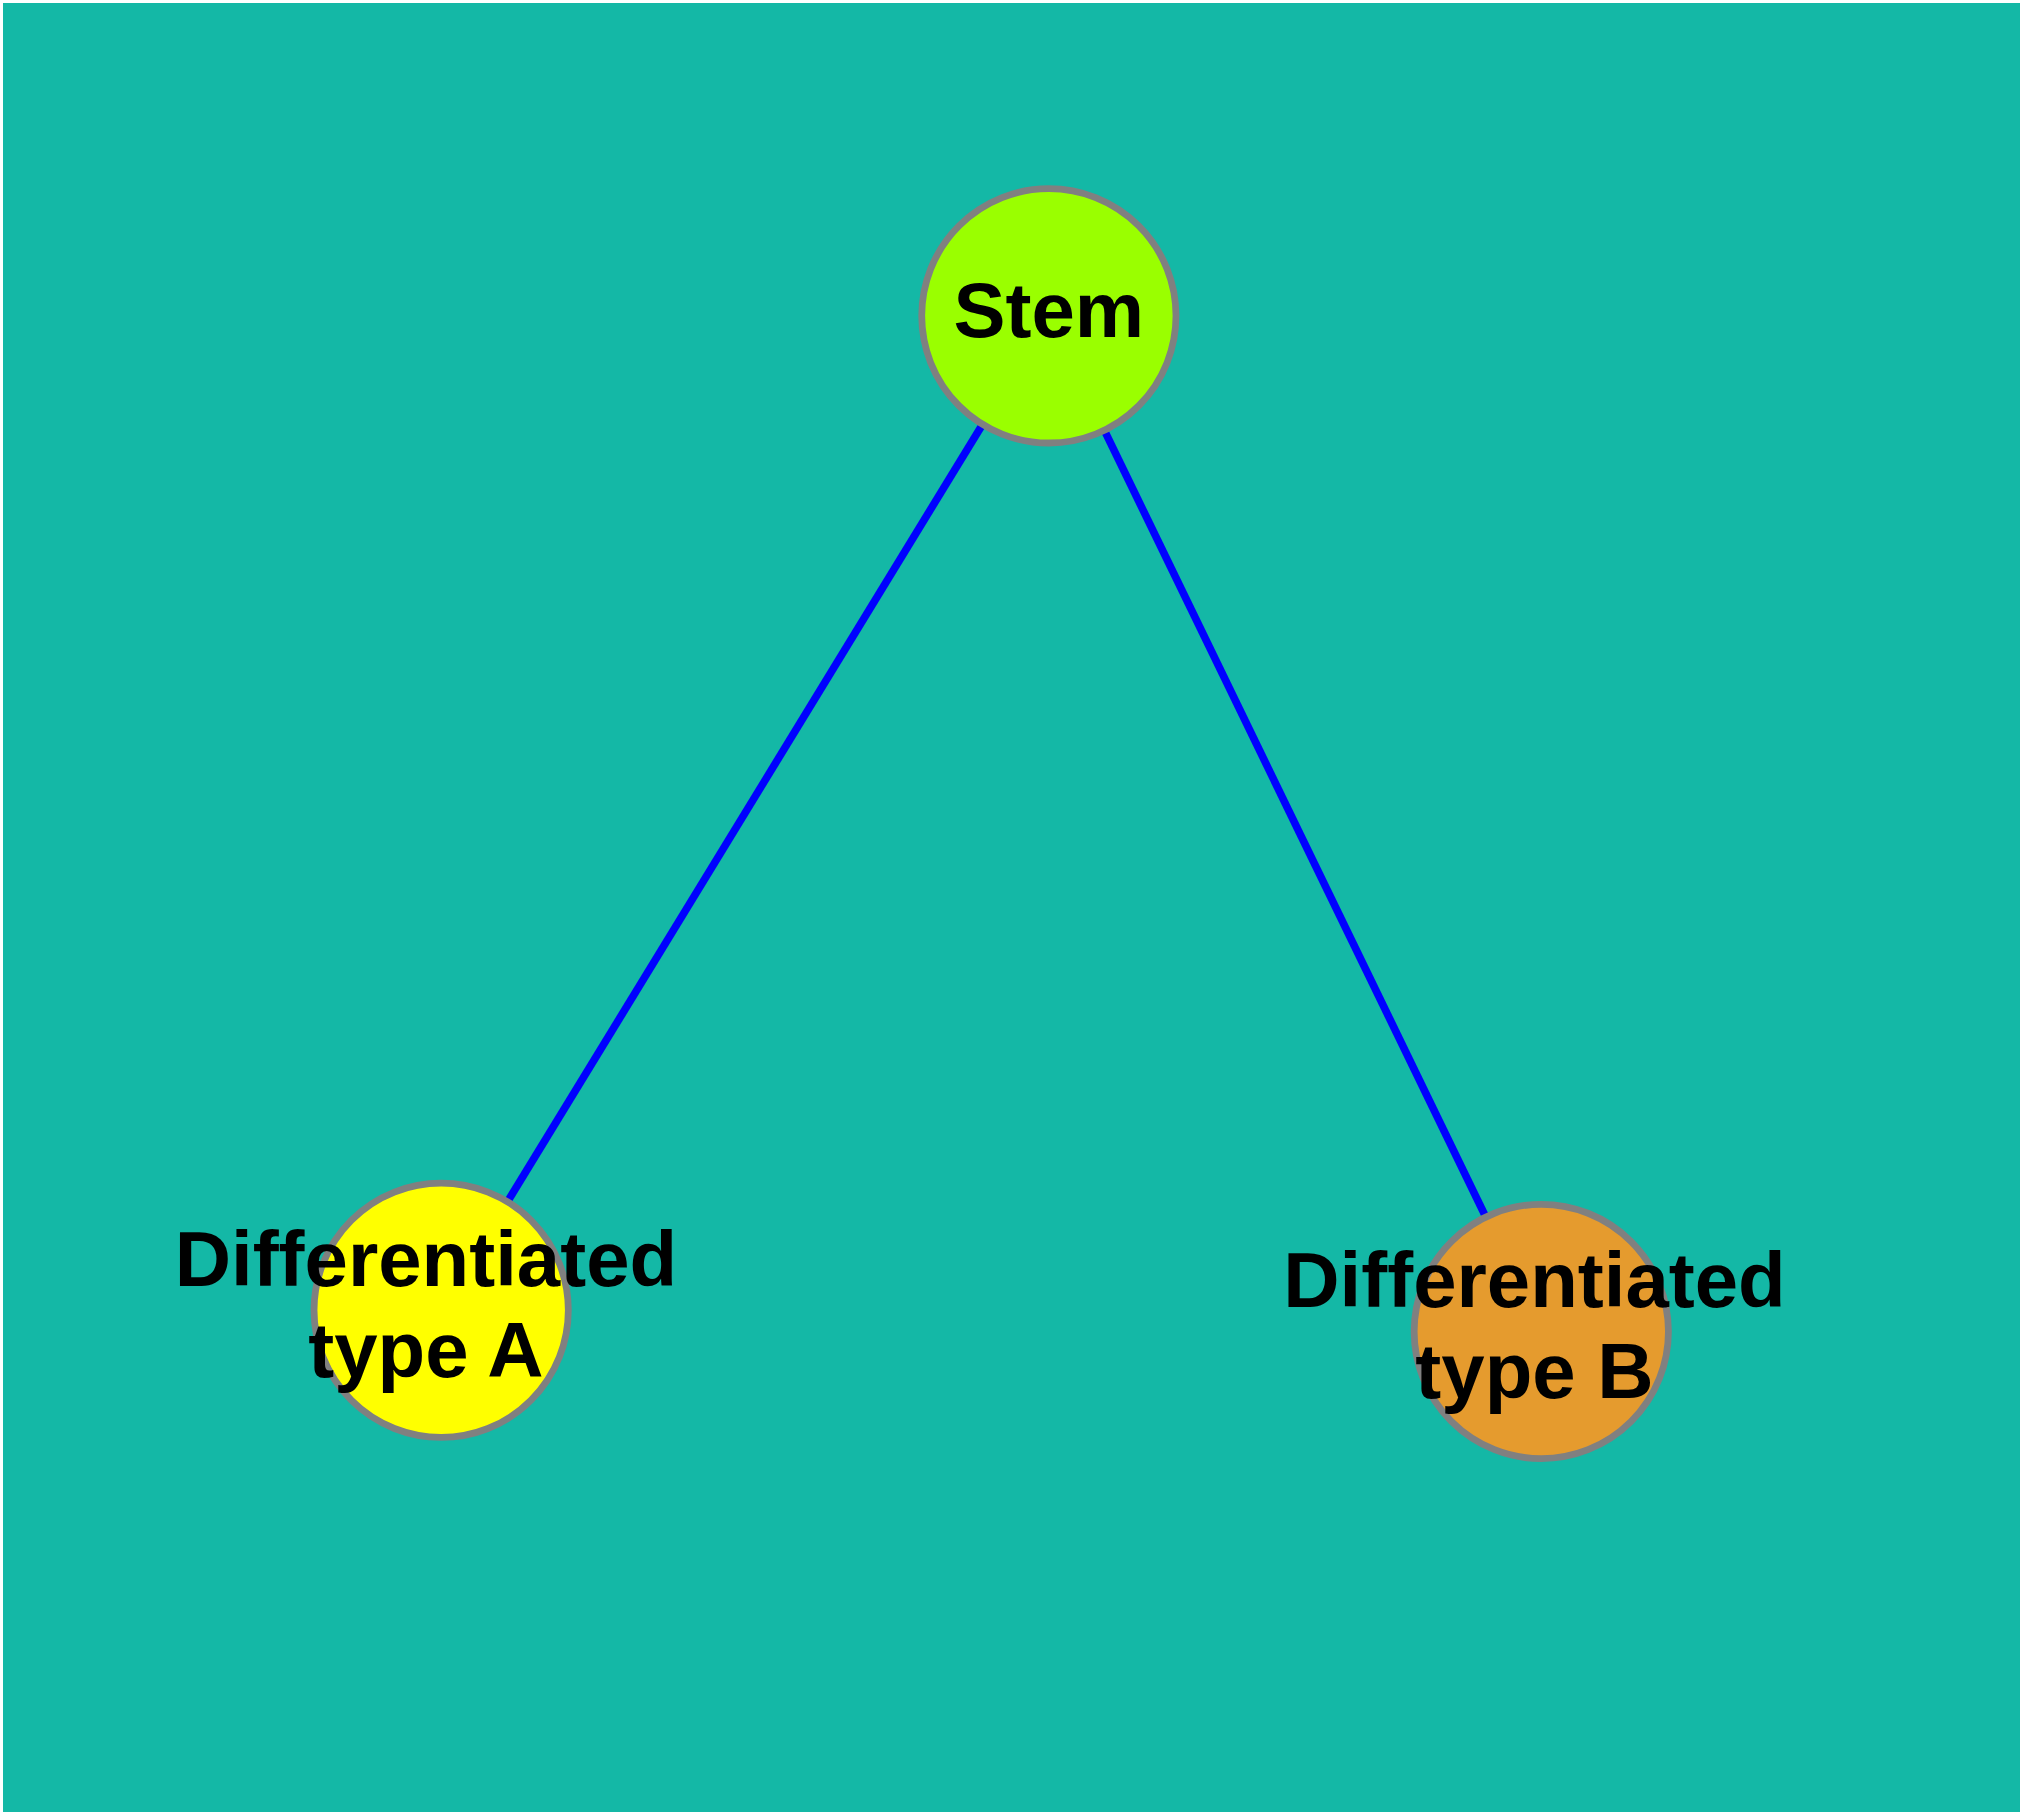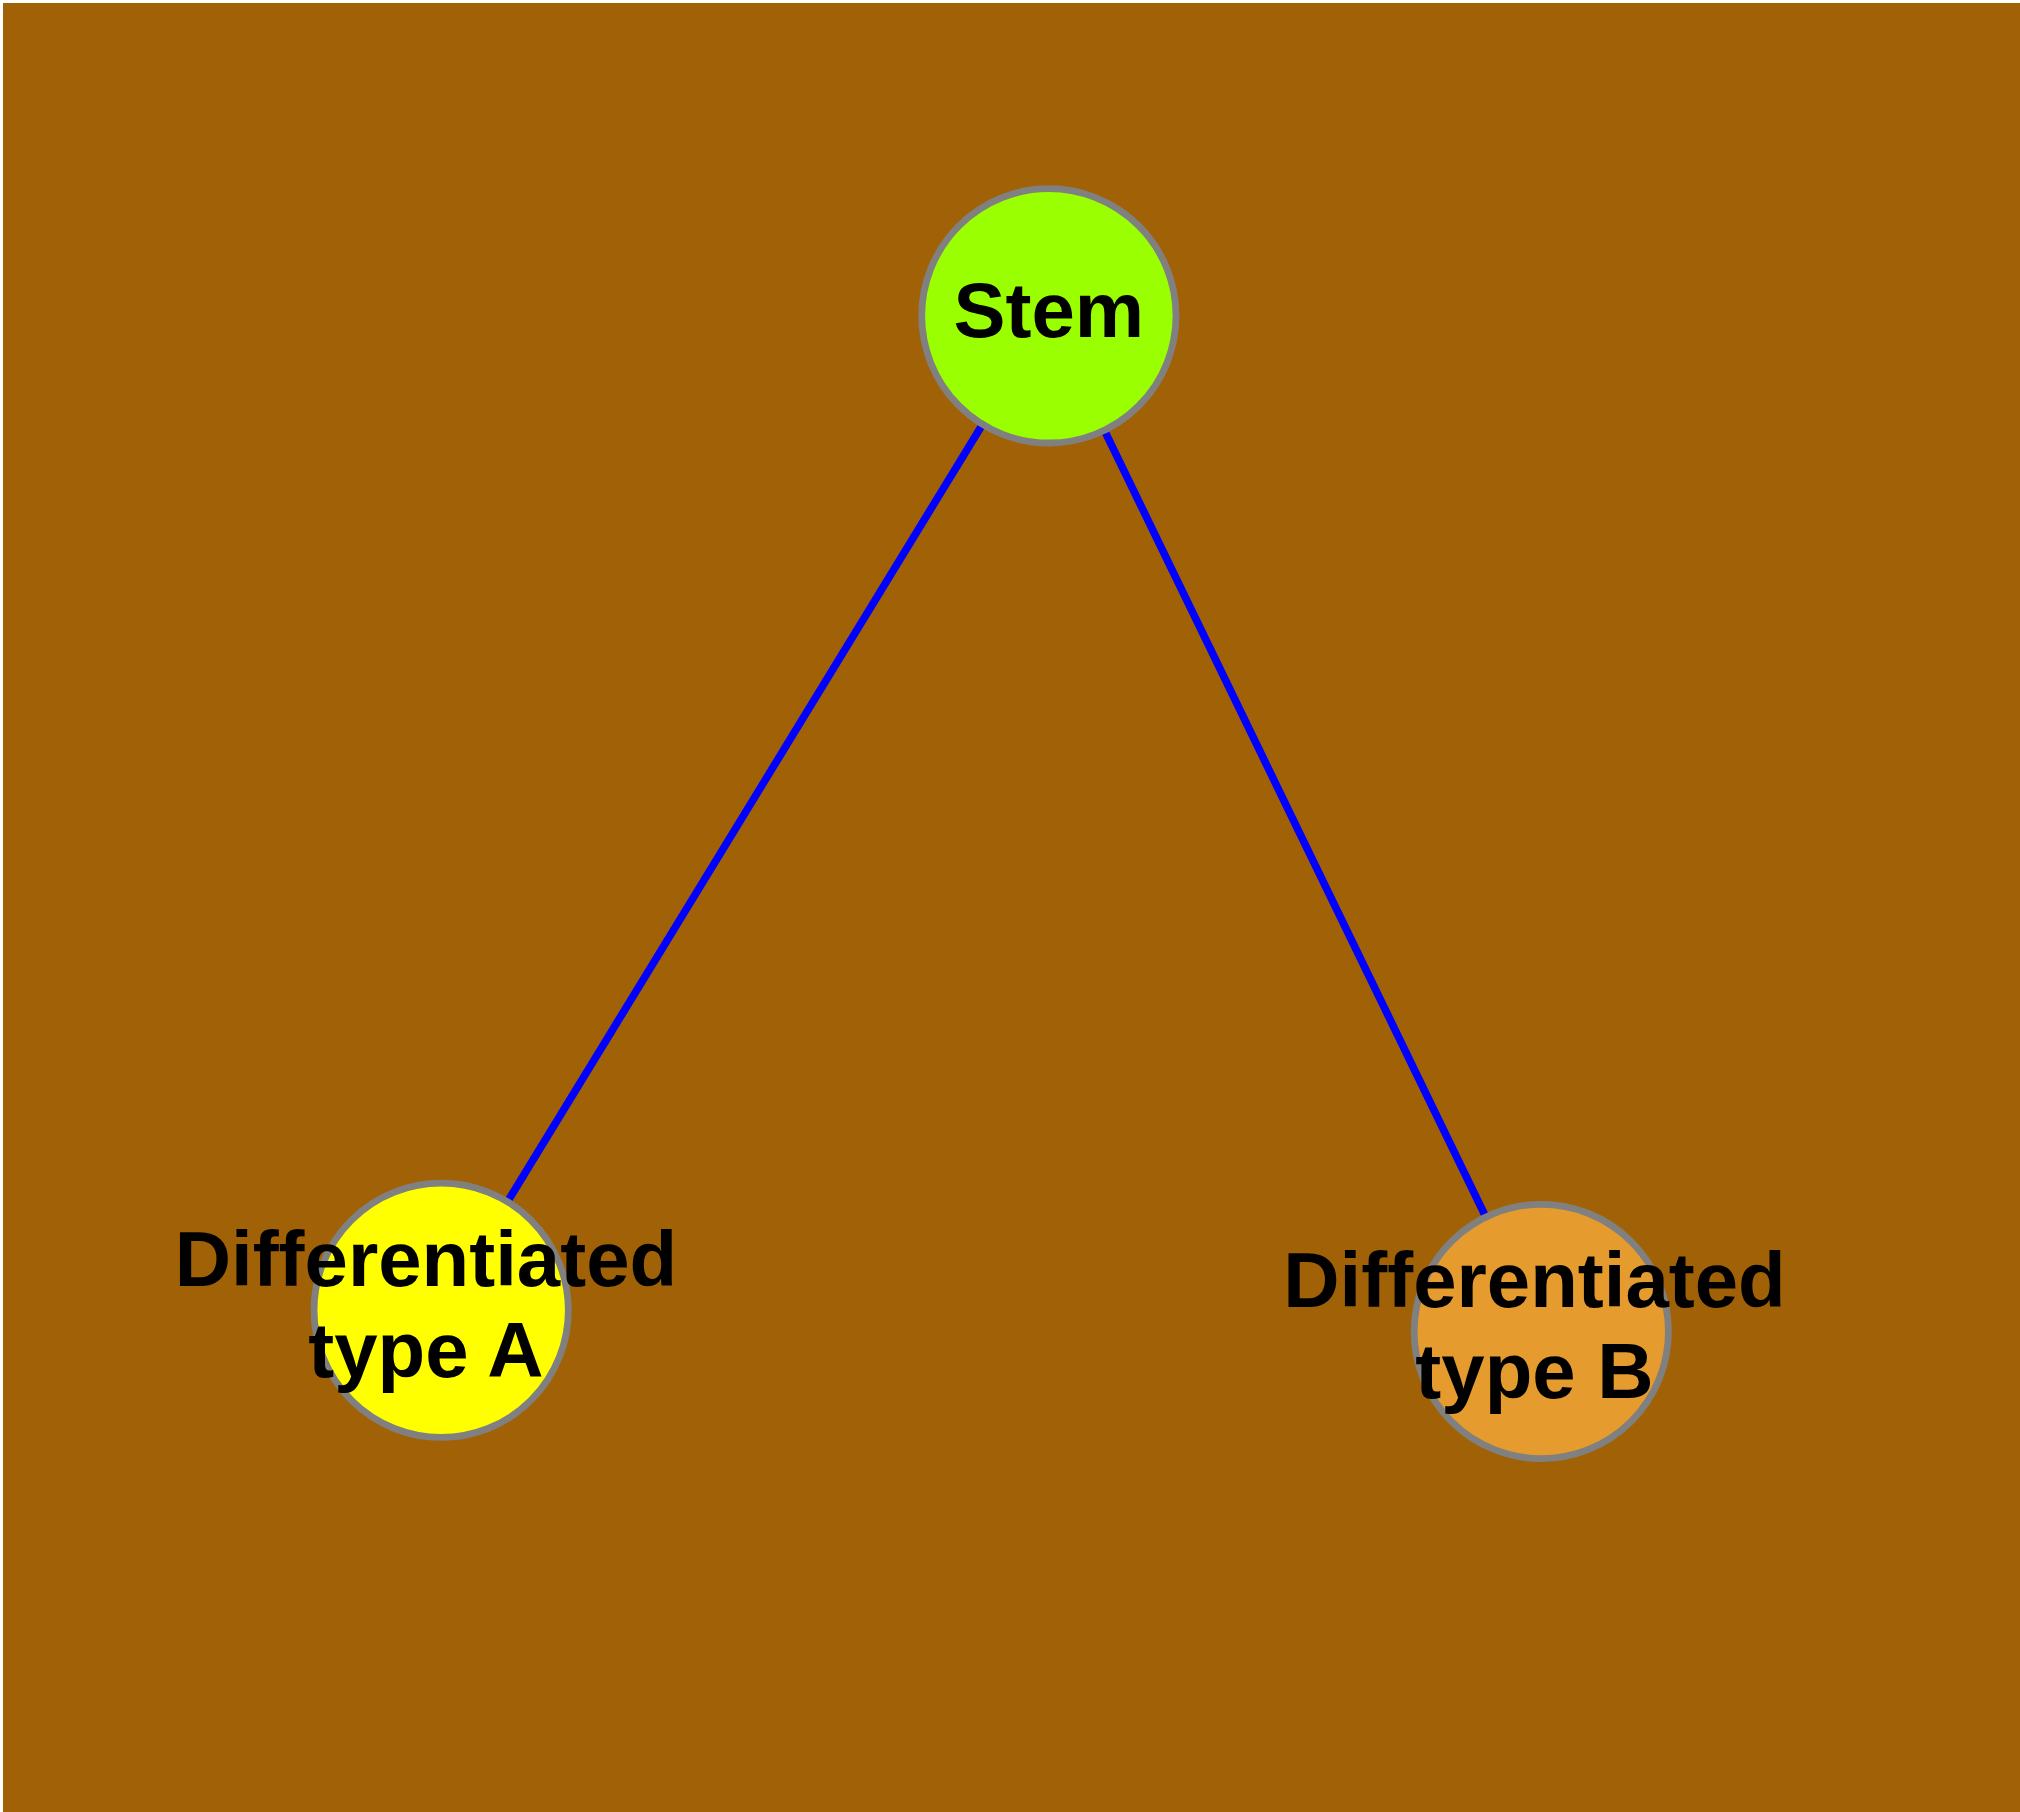--- a/index.html
+++ b/index.html
@@ -17,21 +17,21 @@
     height: 1812px;
     background: #ffffff;
     overflow: hidden;
   }
   #plot-area {
     position: absolute;
     left: 2.5px;
     top: 2.5px;
     width: 2018px;
     height: 1810px;
-    background: #a16207;
+    background: #14b8a6;
     overflow: hidden;
   }
   #graph-svg {
     position: absolute;
     left: 0;
     top: 0;
     width: 100%;
     height: 100%;
     display: block;
   }

